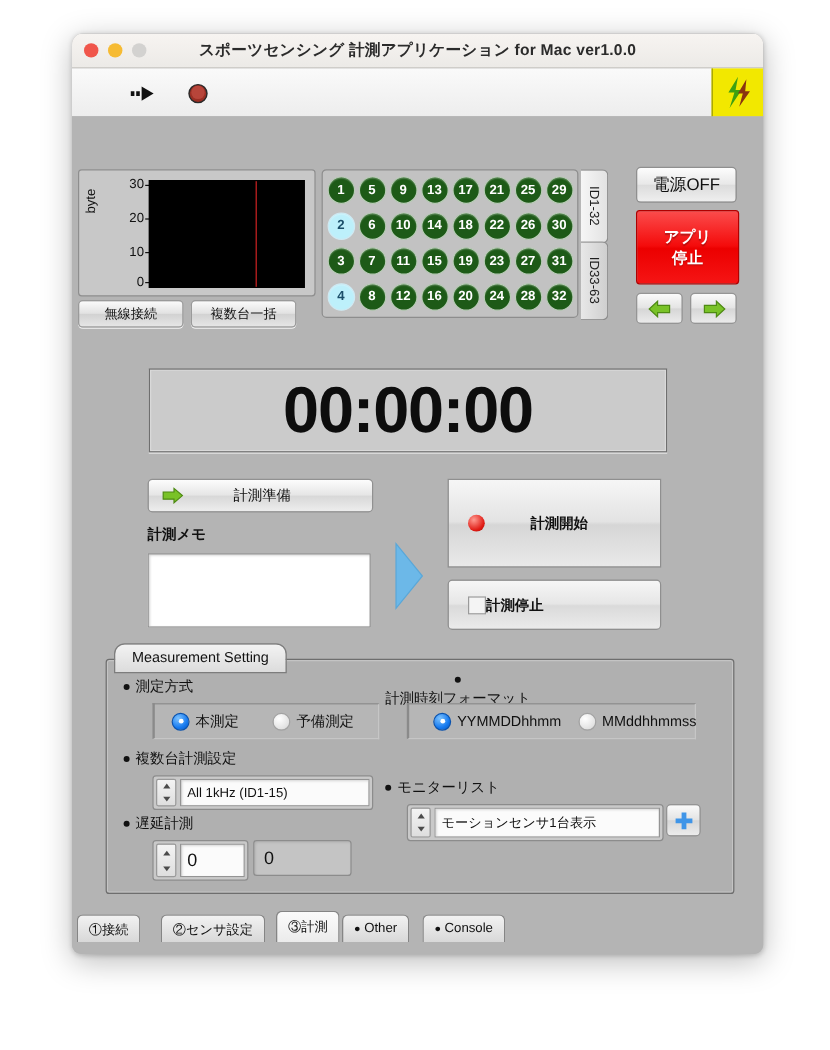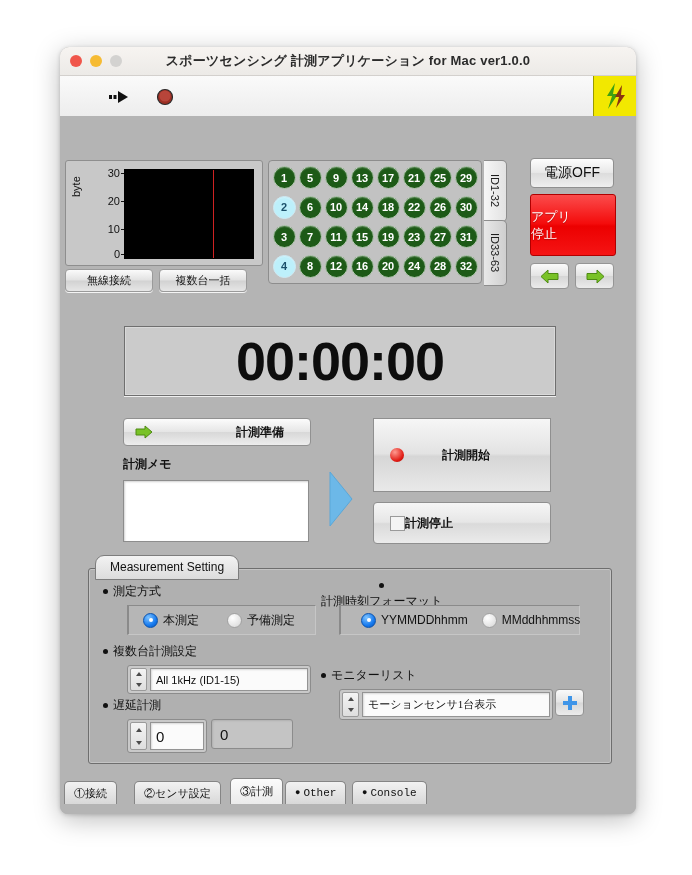--- a/index.html
+++ b/index.html
@@ -4,21 +4,21 @@
 <style>
   html, body {
     margin: 0; padding: 0;
     width: 692px; height: 875px;
     background: #ffffff;
     font-family: "Liberation Sans", sans-serif;
     overflow: hidden;
   }
   .window {
     position: absolute;
-    left: 60px; top: 47px;
+    left: 60px; top: 28px;
     width: 576px; height: 767px;
     background: #b4b4b4;
     border-radius: 9px 9px 8px 8px;
     box-shadow: 0 6px 26px rgba(0,0,0,0.26), 0 1px 4px rgba(0,0,0,0.18);
     overflow: hidden;
   }
   
   .titlebar {
     height: 28px;
     background: linear-gradient(#f7f4f1, #eceae7);
@@ -169,22 +169,22 @@
     border: 1px solid #8f8f8f; border-radius: 4px;
     font-size: 14px; color: #101010;
     display: flex; align-items: center; justify-content: center;
     cursor: pointer;
   }
   .stop-btn {
     margin-top: 6px;
     width: 84px; height: 60px;
     background: linear-gradient(#fb4c4c, #f40b0b 48%, #ec0000 52%, #f51414);
     border: 1px solid #b00000; border-radius: 3px;
-    color: #fff; font-size: 13px; font-weight: normal; line-height: 17px;
-    display: flex; flex-direction: column; align-items: flex-start; justify-content: center;
+    color: #fff; font-size: 13px; font-weight: bold; line-height: 17px;
+    display: flex; flex-direction: column; align-items: center; justify-content: center;
     cursor: pointer;
     text-shadow: 0 1px 1px rgba(0,0,0,.28);
   }
   .navbtns { margin-top: 7px; display: flex; gap: 6px; }
   .navbtn {
     width: 39px; height: 24px;
     background: linear-gradient(#fafafa,#e4e4e4 48%,#d6d6d6 52%,#ebebeb);
     border: 1px solid #959595; border-radius: 4px;
     display: flex; align-items: center; justify-content: center;
     cursor: pointer;
@@ -205,21 +205,21 @@
   
   .prep-btn {
     position: absolute; left: 63px; top: 302px;
     width: 186px; height: 26px;
     background: linear-gradient(#fcfcfc, #e6e6e6 48%, #d8d8d8 52%, #ededed);
     border: 1px solid #919191; border-radius: 4px;
     display: flex; align-items: center;
     cursor: pointer;
   }
   .prep-btn .arw { margin-left: 10px; display: flex; }
-  .prep-btn .lbl { flex: 1; text-align: right; font-size: 12px; font-weight: bold; color: #111; margin-right: 26px; }
+  .prep-btn .lbl { flex: 1; text-align: center; font-size: 12px; font-weight: normal; color: #111; margin-right: 26px; }
   .memo-label {
     position: absolute; left: 63px; top: 340px;
     font-size: 12px; font-weight: bold; color: #111;
   }
   .memo-box {
     position: absolute; left: 63px; top: 364px;
     width: 186px; height: 62px;
     background: #fff;
     border: 1px solid #8d8d8d;
     box-shadow: inset 1px 1px 2px rgba(0,0,0,.18);
@@ -346,21 +346,21 @@
   .plusbtn {
     position: absolute;
     width: 27px; height: 25px;
     background: linear-gradient(#fafafa,#e4e4e4 48%,#d7d7d7 52%,#ececec);
     border: 1px solid #949494; border-radius: 4px;
     display: flex; align-items: center; justify-content: center;
     cursor: pointer;
   }
   
   .tabbar {
-    position: absolute; left: 0; right: 0; bottom: 10px; height: 24px; font-family: Liberation Mono, monospace;
+    position: absolute; left: 0; right: 0; bottom: 10px; height: 24px;
   }
   .tab {
     position: absolute; bottom: 0;
     height: 22px;
     background: linear-gradient(#f2f2f2,#d8d8d8);
     border: 1px solid #858585;
     border-bottom: none;
     border-radius: 5px 5px 0 0;
     font-size: 11px; color: #111;
     display: flex; align-items: center; justify-content: center;
@@ -582,21 +582,21 @@
         <label class="radio-item" style="margin-left:14px;">
           <span class="radio"></span>
           <span>MMddhhmmss</span>
         </label>
       </div>
 
       <div class="sec-title" style="left:232px; top:98px;">
         <span class="bullet"></span>
         <span>モニターリスト</span>
       </div>
-      <div class="combo" style="left:250px; top:120px; width:208px; height:25px;font-family:Liberation Serif, serif;">
+      <div class="combo" style="left:250px; top:120px; width:208px; height:25px;">
         <div class="spin">
           <i class="car up"></i>
           <i class="car dn"></i>
         </div>
         <div class="combo-field">モーションセンサ1台表示</div>
       </div>
       <div class="plusbtn" style="left:466px; top:120px;">
         <svg width="16" height="16" viewBox="0 0 16 16">
           <path d="M6 1 h4 v5 h5 v4 h-5 v5 h-4 v-5 h-5 v-4 h5 z" fill="#3f95e8"></path>
         </svg>

